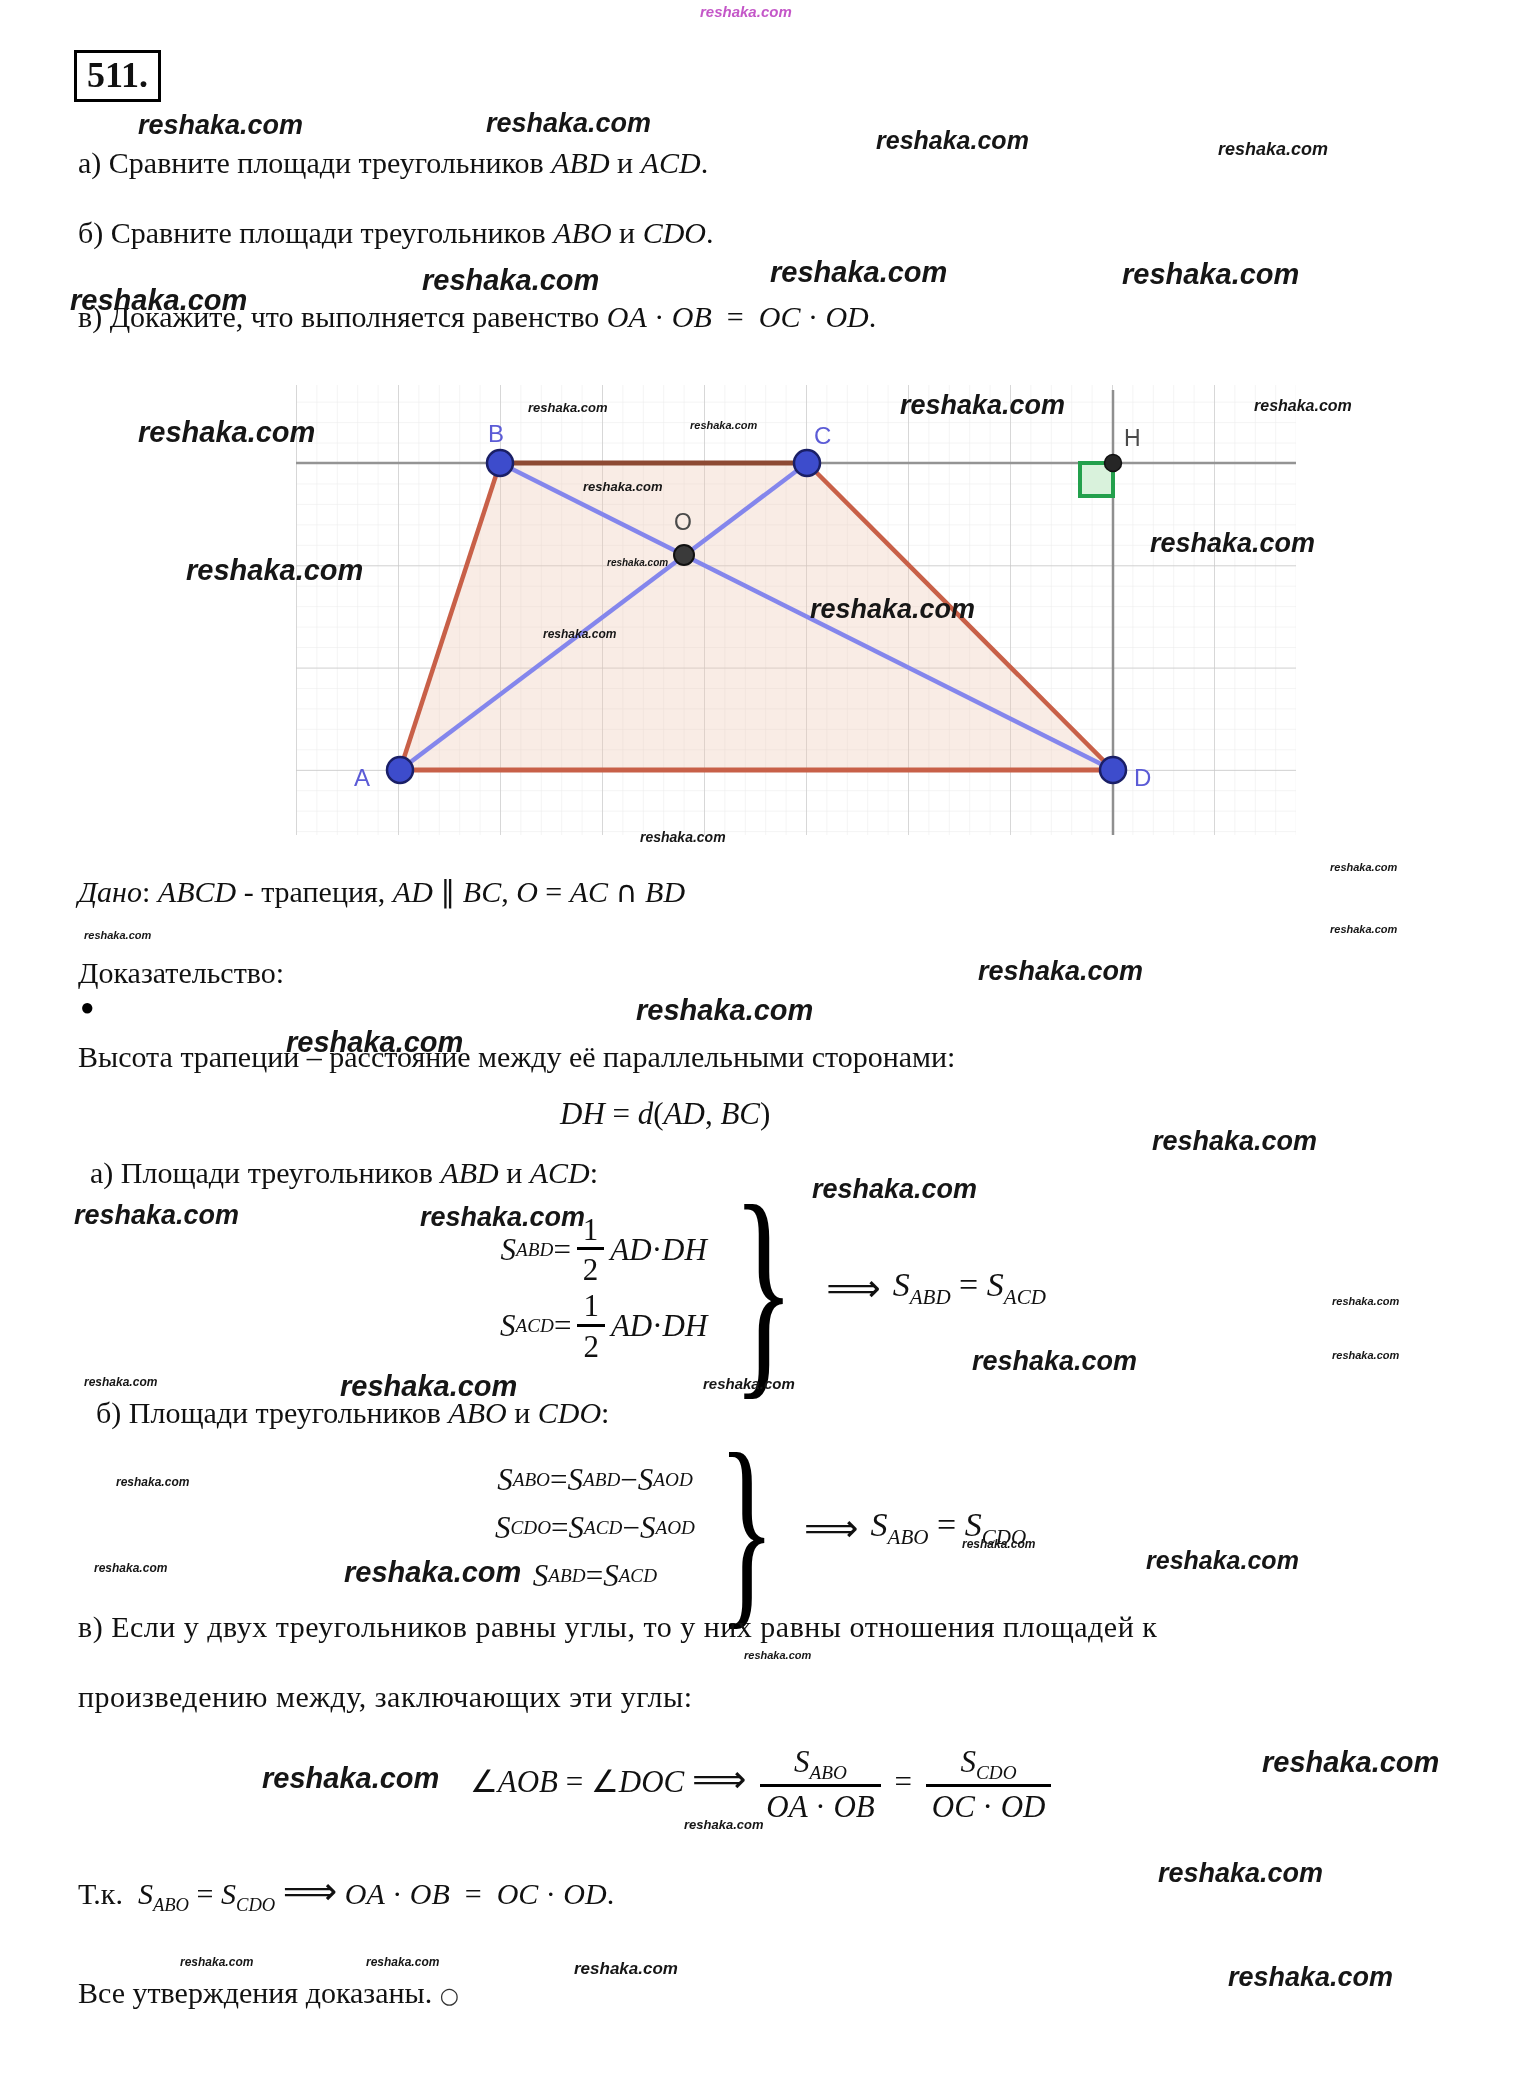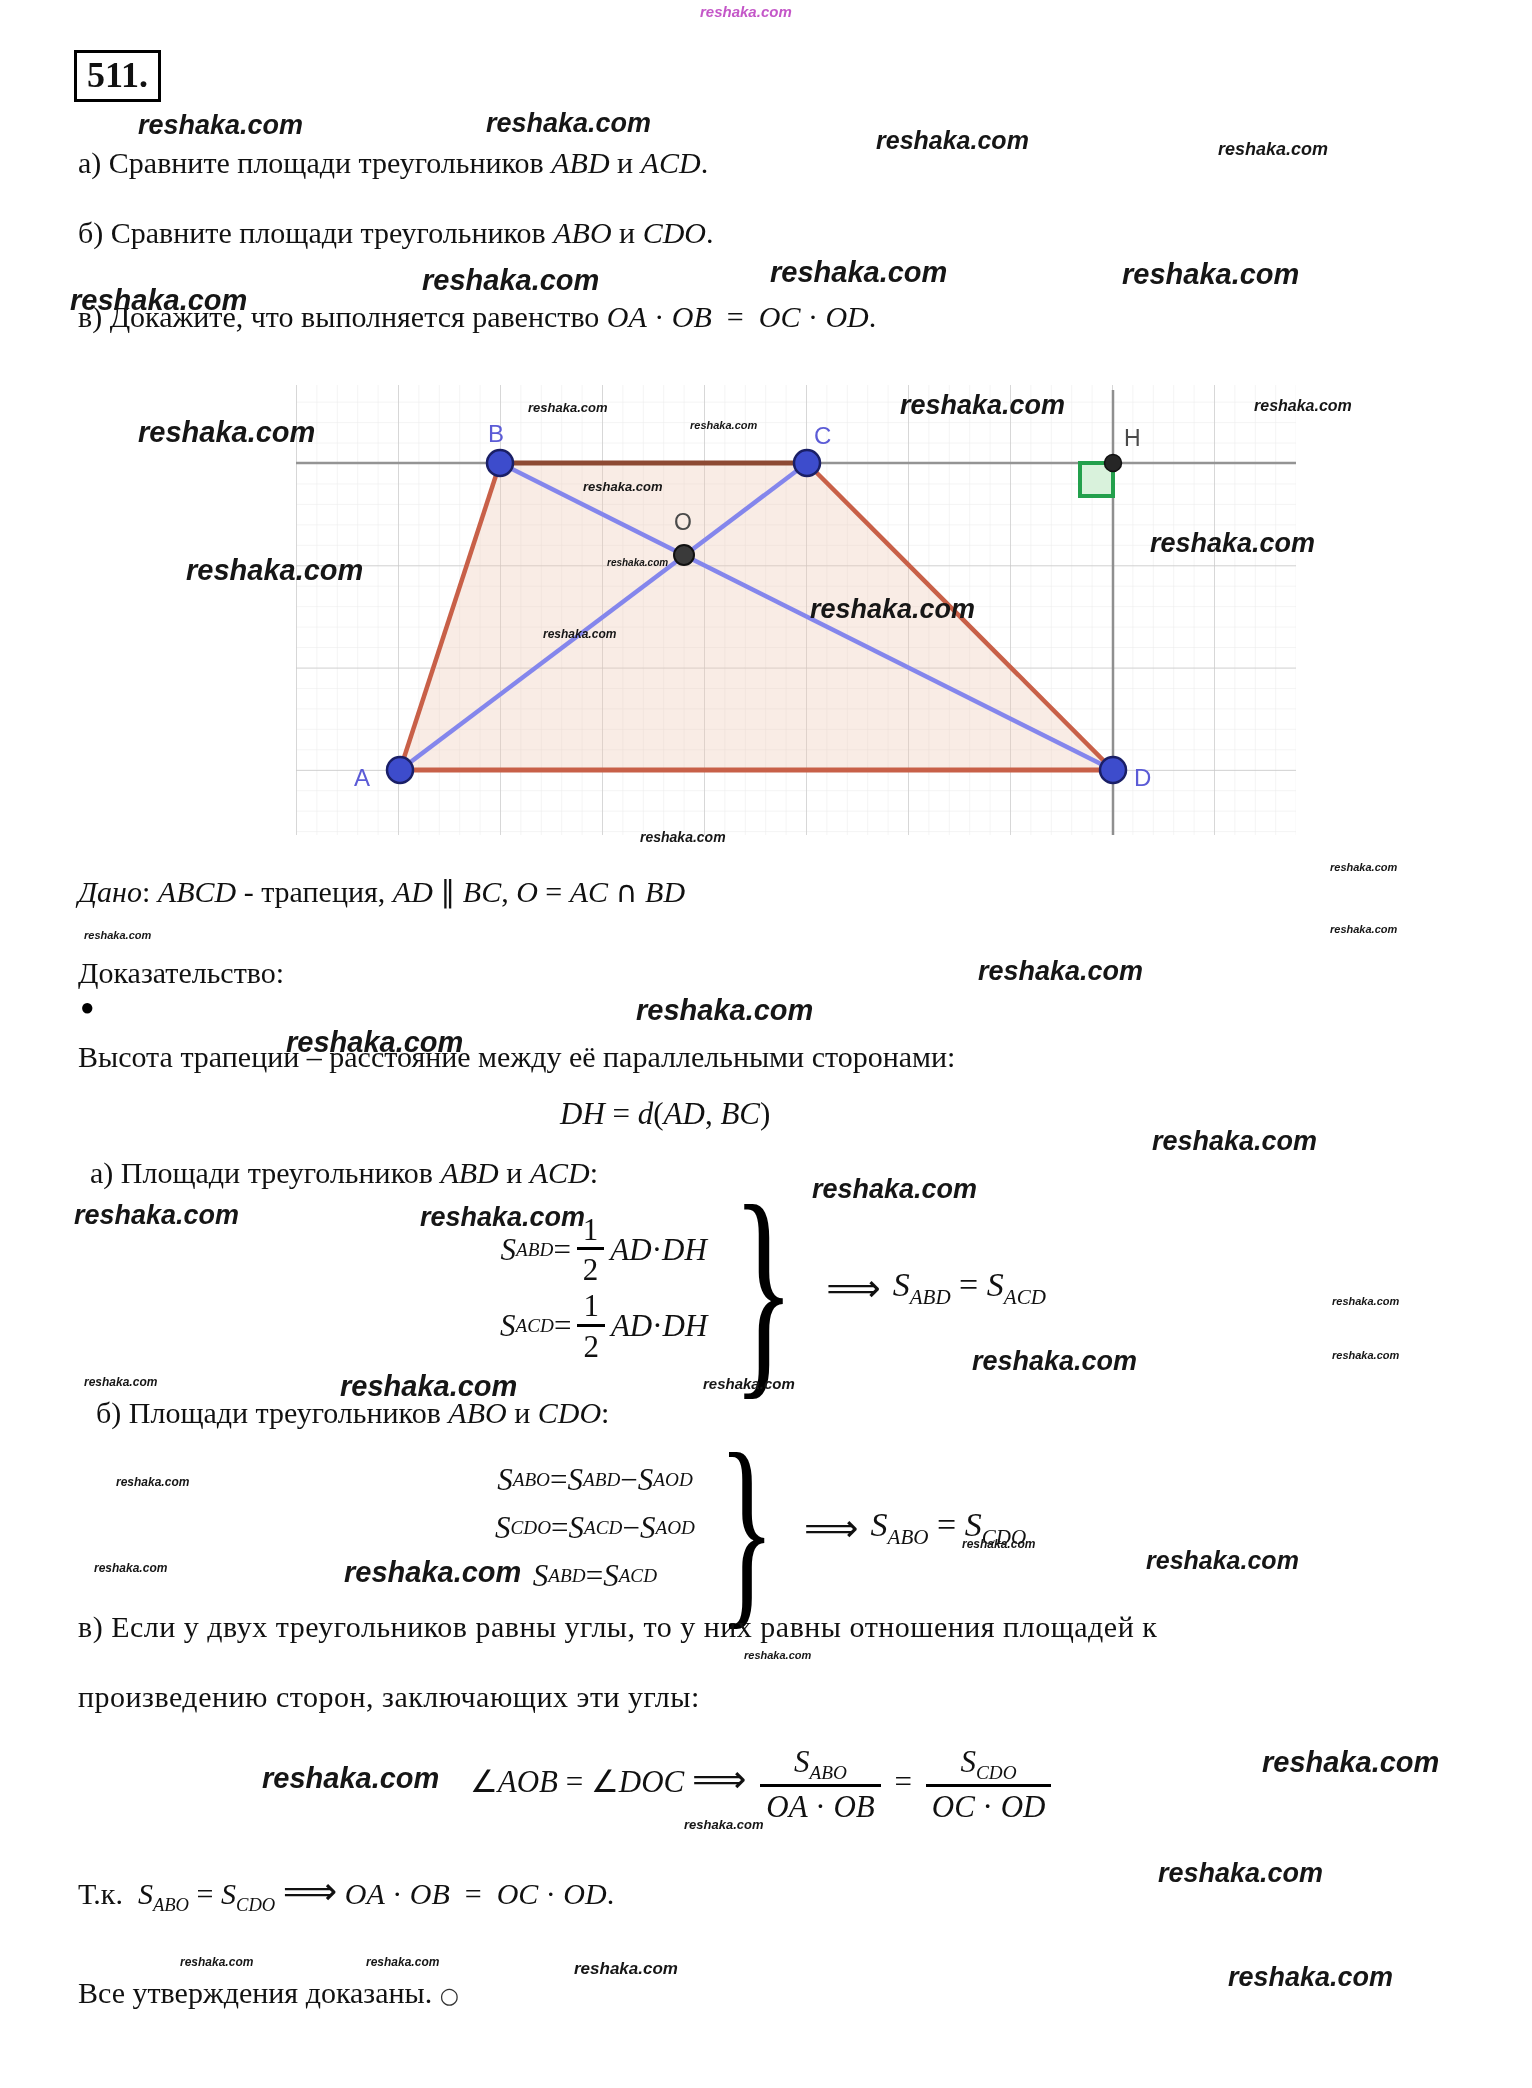--- a/index.html
+++ b/index.html
@@ -119,21 +119,21 @@
       <div class="row"><i>S</i><sub><i>ABO</i></sub> = <i>S</i><sub><i>ABD</i></sub> − <i>S</i><sub><i>AOD</i></sub></div>
       <div class="row"><i>S</i><sub><i>CDO</i></sub> = <i>S</i><sub><i>ACD</i></sub> − <i>S</i><sub><i>AOD</i></sub></div>
       <div class="row"><i>S</i><sub><i>ABD</i></sub> = <i>S</i><sub><i>ACD</i></sub></div>
     </div>
     <div class="brace" style="font-size:215px;line-height:160px;">}</div>
     <div class="sym arr">⟹</div>
     <div class="res"><i>S</i><sub><i>ABO</i></sub> = <i>S</i><sub><i>CDO</i></sub></div>
   </div>
 
   <div class="line vline1" style="left:78px;top:1610px;">в) Если у двух треугольников равны углы, то у них равны отношения площадей к</div>
-  <div class="line vline1" style="left:78px;top:1680px;">произведению сторон, заключающих эти углы:</div>
+  <div class="line vline1" style="left:78px;top:1680px;">произведению между, заключающих эти углы:</div>
 
   <div class="line" style="left:470px;top:1744px;font-size:31px;"><span class="sym">∠</span><i>AOB</i> = <span class="sym">∠</span><i>DOC</i> <span class="sym arr">⟹</span> <span class="fr">
         <span class="nu"><i>S</i><sub><i>ABO</i></sub></span>
         <span class="de"><i>OA</i> · <i>OB</i></span>
       </span> = <span class="fr">
         <span class="nu"><i>S</i><sub><i>CDO</i></sub></span>
         <span class="de"><i>OC</i> · <i>OD</i></span>
       </span></div>
 
   <div class="line" style="left:78px;top:1872px;">Т.к.&nbsp; <i>S</i><sub><i>ABO</i></sub> = <i>S</i><sub><i>CDO</i></sub> <span class="sym arr">⟹</span> <i>OA</i> · <i>OB</i>&nbsp;&nbsp;=&nbsp;&nbsp;<i>OC</i> · <i>OD</i>.</div>

